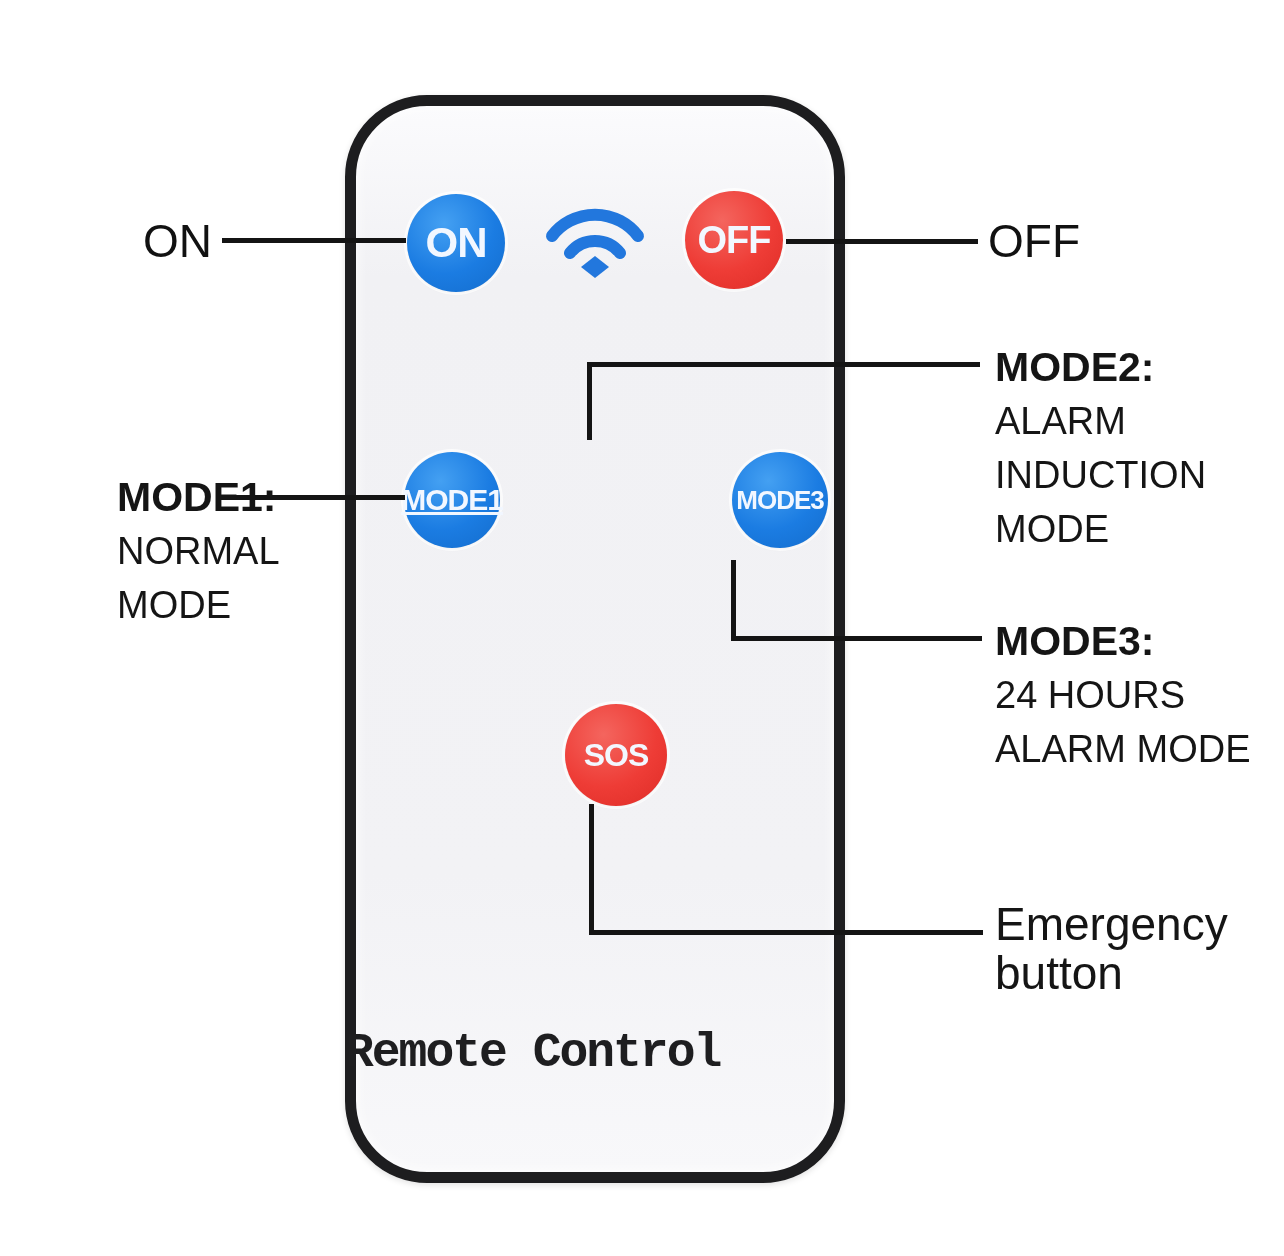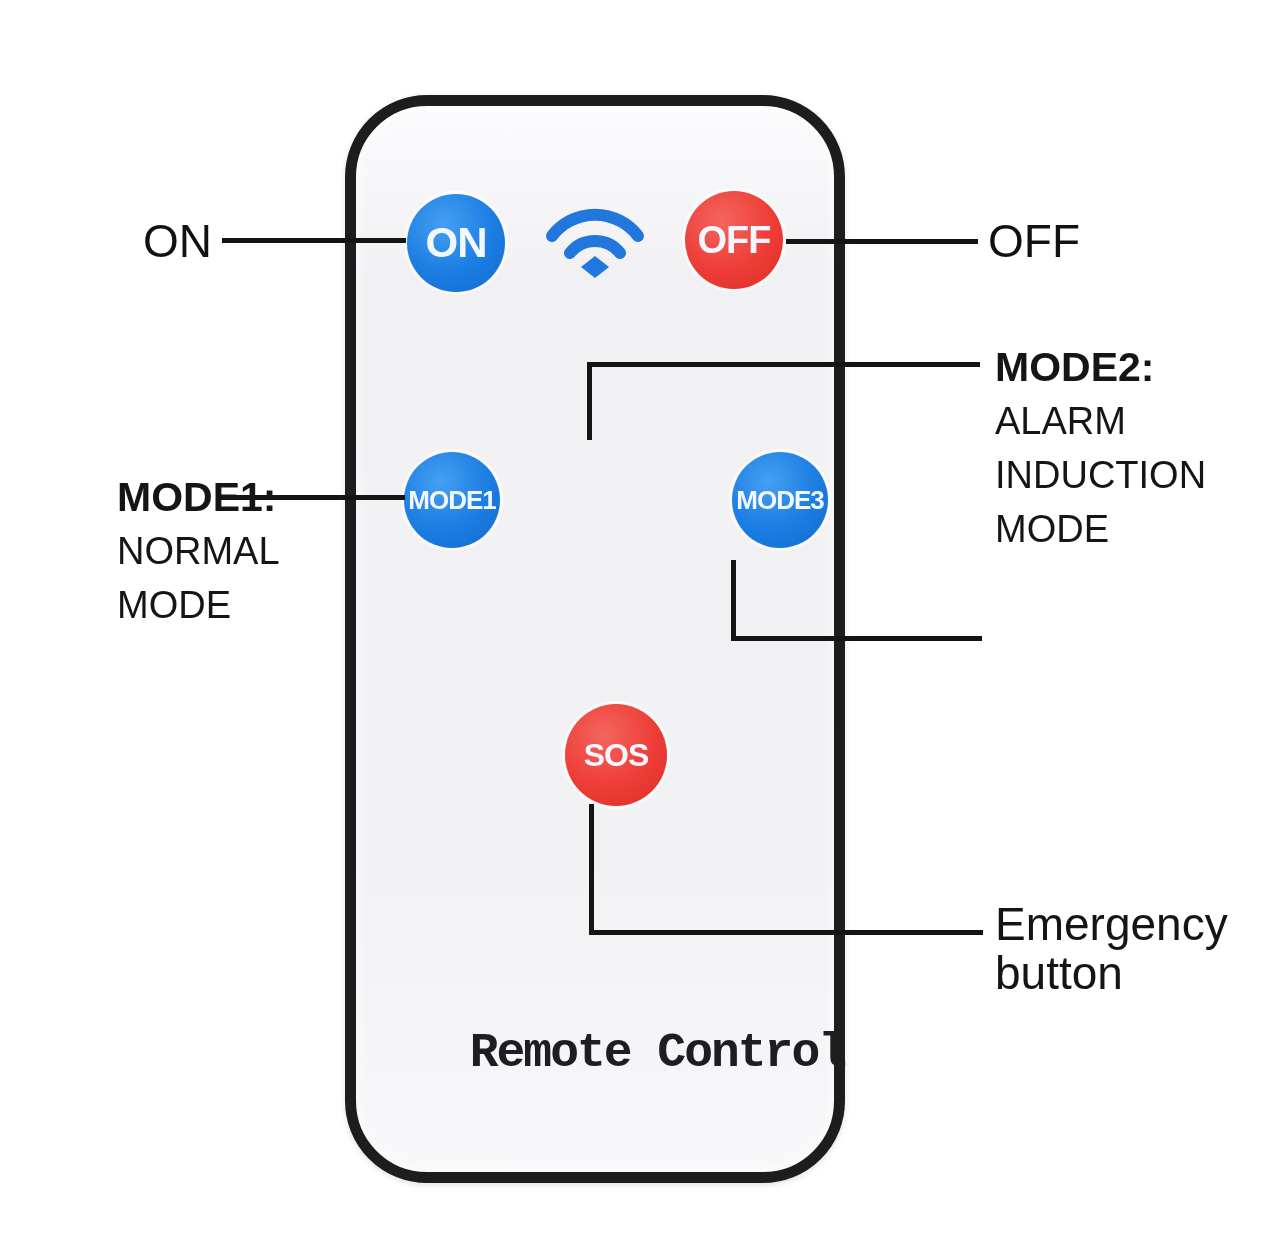--- a/index.html
+++ b/index.html
@@ -18,36 +18,36 @@
   
   .btn{
     position:absolute;border-radius:50%;display:flex;align-items:center;justify-content:center;
     color:#f2f7ff;font-weight:600;letter-spacing:-1px;z-index:2;
     box-shadow:0 0 0 3px rgba(255,255,255,.75), 0 1px 3px rgba(0,0,0,.18);
   }
   .btn.blue{background:radial-gradient(circle at 38% 30%,#44a0f2 0%,#1b7ce2 55%,#136ccc 100%);}
   .btn.red {background:radial-gradient(circle at 38% 30%,#f4655e 0%,#ee3c36 55%,#de2c26 100%);}
   #btn-on  {left:407px;top:194px;width:98px;height:98px;font-size:42px;}
   #btn-off {left:685px;top:191px;width:98px;height:98px;font-size:38px;}
-  #btn-mode1{left:404px;top:452px;width:96px;height:96px;font-size:26px;}
+  #btn-mode1{left:404px;top:452px;width:96px;height:96px;font-size:30px;text-decoration:underline;}
   #btn-mode2{left:544px;top:452px;width:96px;height:96px;font-size:26px;}
   #btn-mode3{left:684px;top:452px;width:96px;height:96px;font-size:26px;margin-left:48px;}
   #btn-sos {left:565px;top:704px;width:102px;height:102px;font-size:32px;}
   #wifi{position:absolute;left:541px;top:200px;width:108px;height:80px;z-index:2;}
   
   .line{position:absolute;background:#141414;z-index:3;}
   
   .lbl{position:absolute;font-size:46px;line-height:54px;color:#111;white-space:nowrap;z-index:3;}
   .ann{position:absolute;z-index:3;white-space:nowrap;}
   .ann .t{font-size:41px;font-weight:bold;line-height:54px;}
   .ann .d{font-size:38px;font-weight:400;line-height:54px;}
   .ann.em .d{font-size:46px;line-height:49px;}
   
   .brand{
-    position:absolute;left:345px;top:1026px;width:500px;text-align:right;
+    position:absolute;left:345px;top:1026px;width:500px;text-align:left;
     font-family:"Liberation Mono", monospace;font-size:48px;font-weight:600;
     letter-spacing:-2px;color:#1e1e20;z-index:2;
   }
 </style>
 </head>
 <body>
 
 <div id="canvas">
 
   <div class="remote"></div>
@@ -86,19 +86,24 @@
 
   <div class="lbl" style="left:988px;top:214px;">OFF</div>
 
   <div class="ann" style="left:995px;top:340px;">
     <div class="t">MODE2:</div>
     <div class="d">ALARM</div>
     <div class="d">INDUCTION</div>
     <div class="d">MODE</div>
   </div>
 
+  <div class="ann" style="left:995px;top:614px;">
+    <div class="t">MODE3:</div>
+    <div class="d">24 HOURS</div>
+    <div class="d">ALARM MODE</div>
+  </div>
 
   <div class="ann em" style="left:995px;top:900px;">
     <div class="d">Emergency</div>
     <div class="d">button</div>
   </div>
 
 </div>
 
 </body></html>

